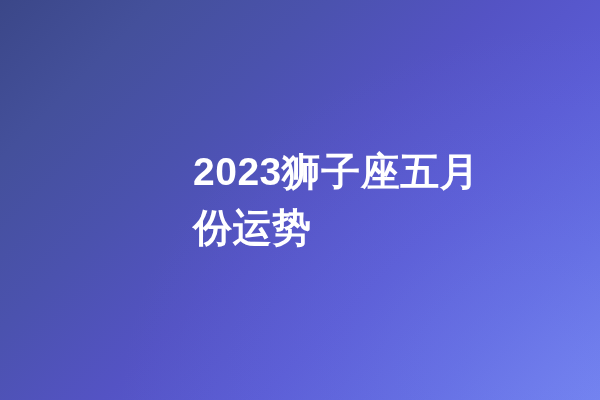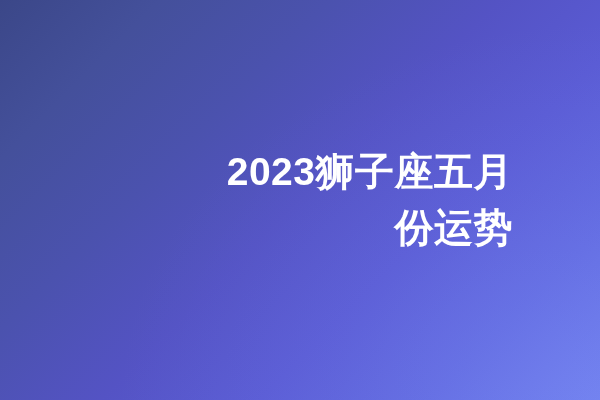--- a/index.html
+++ b/index.html
@@ -58,21 +58,21 @@
   }
 
   .title-text {
     margin: 0;
     color: #ffffff;
     font-size: 39px;
     font-weight: bold;
     line-height: 56px;
     letter-spacing: 0.5px;
     white-space: pre-wrap;
-    text-align: right;
+    text-align: left;
   }
 </style>
 </head>
 <body>
 
 <div id="canvas">
 
   <div class="bg-gradient"></div>
   <div class="bg-sheen"></div>
 

